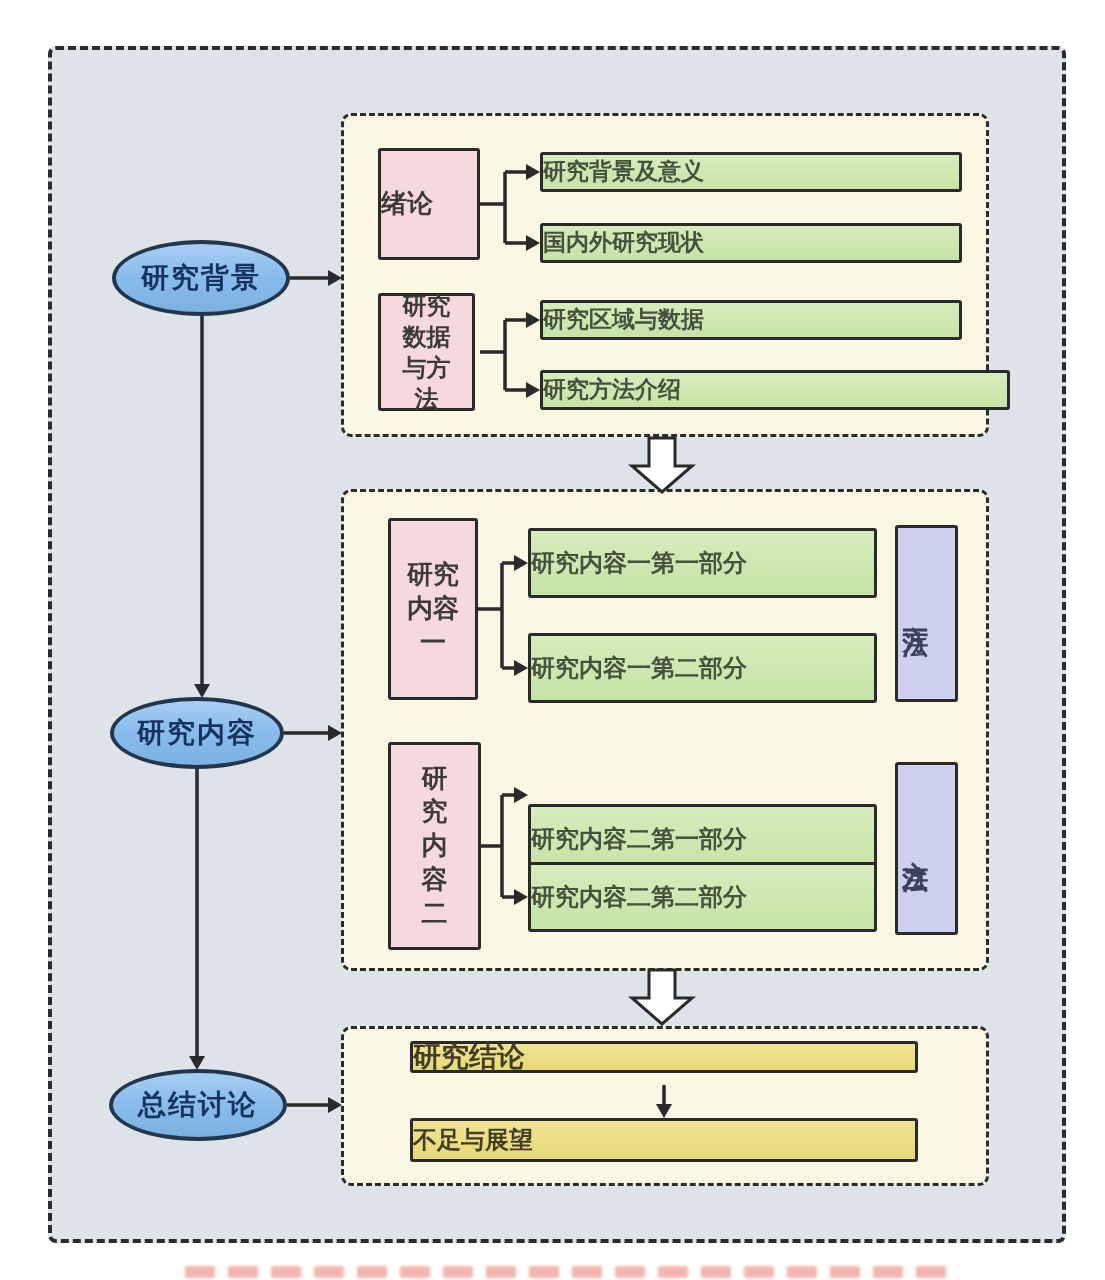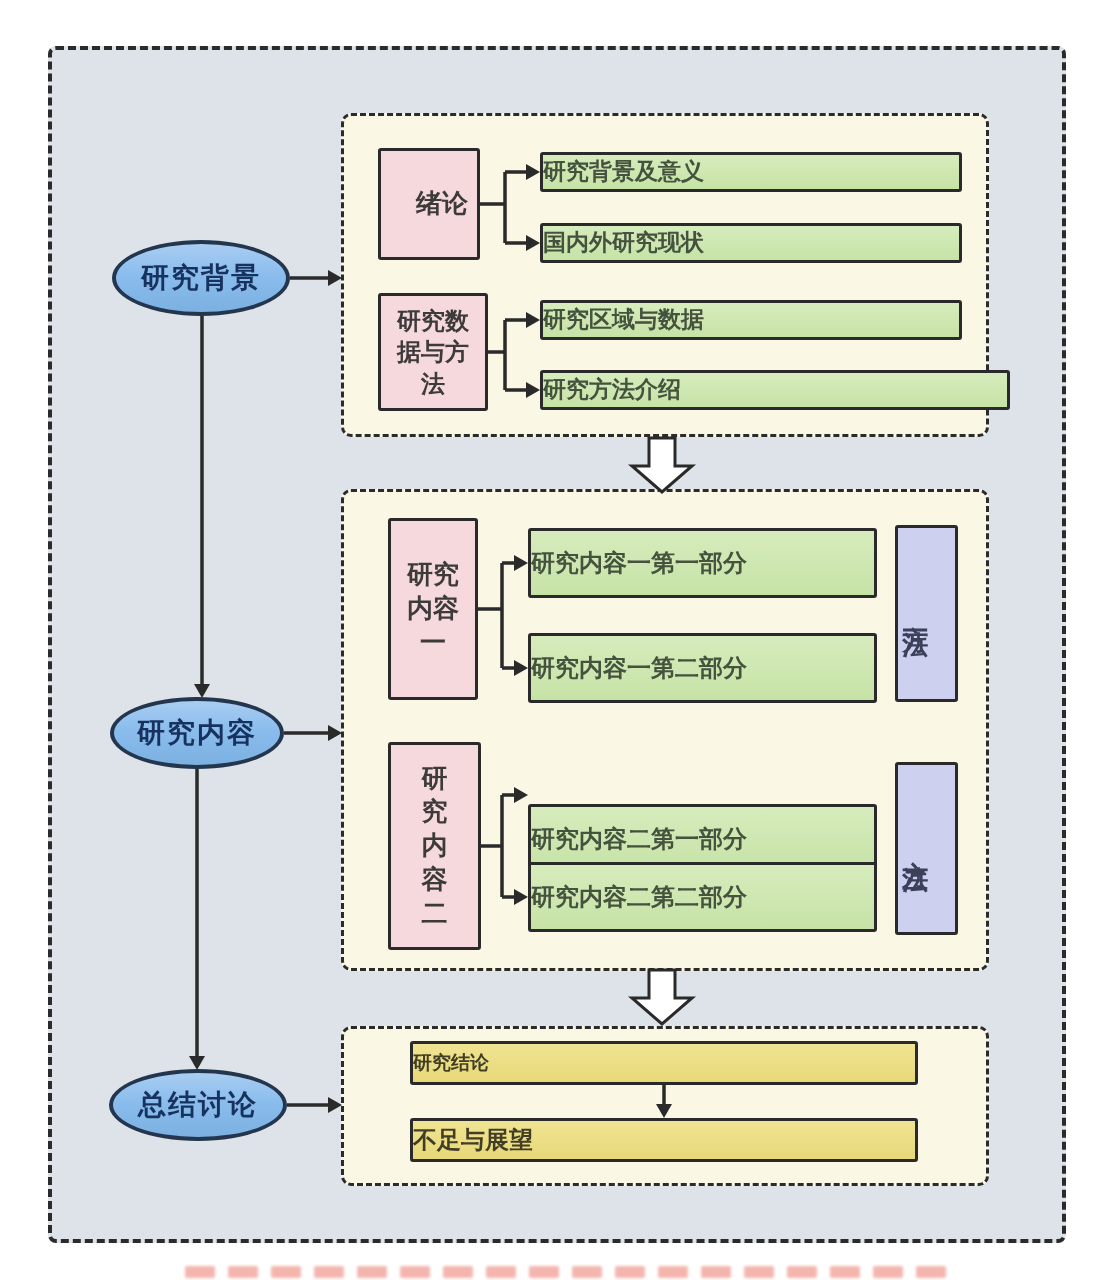--- a/index.html
+++ b/index.html
@@ -25,44 +25,44 @@
     font-size:28px;font-weight:bold;color:#17325e;letter-spacing:2px;box-sizing:border-box;
   }
   .ellipse-1{left:112px;top:240px;width:178px;height:76px;}
   .ellipse-2{left:110px;top:697px;width:174px;height:72px;}
   .ellipse-3{left:109px;top:1069px;width:178px;height:72px;}
   .box{
     position:absolute;border:3px solid #2a2a2a;border-radius:3px;box-sizing:border-box;
     display:flex;align-items:center;justify-content:flex-start;text-align:center;
     font-weight:bold;line-height:1.3;
   }
-  .pink{background:#f6d9dc;color:#3d3a3a;padding-left:35px;}
+  .pink{background:#f6d9dc;color:#3d3a3a;}
   .green{background:linear-gradient(180deg,#d7ecbd 0%,#c6e3a6 100%);color:#44523e;}
   .purple{background:#cdd1ef;color:#3a4158;}
   .yellow{background:linear-gradient(180deg,#f0e492 0%,#e7d878 100%);color:#423d25;}
   .wrap{word-break:break-all;}
   .vtext{writing-mode:vertical-rl;text-orientation:upright;letter-spacing:6px;}
   
   .src-a{left:378px;top:148px;width:102px;height:112px;font-size:26px;}
-  .src-b{left:378px;top:293px;width:110px;height:118px;font-size:24px;padding:0 13px;}
+  .src-b{left:378px;top:293px;width:97px;height:118px;font-size:24px;padding:0 13px;}
   .g-a1{left:540px;top:152px;width:422px;height:40px;font-size:23px;}
   .g-a2{left:540px;top:223px;width:422px;height:40px;font-size:23px;}
   .g-b1{left:540px;top:300px;width:422px;height:40px;font-size:23px;}
   .g-b2{left:540px;top:370px;width:470px;height:40px;font-size:23px;}
   
   .src-c{left:388px;top:518px;width:90px;height:182px;font-size:26px;padding:12px 13px;}
   .src-d{left:388px;top:742px;width:93px;height:208px;font-size:26px;padding:0 27px;}
   .g-c1{left:528px;top:528px;width:349px;height:70px;font-size:24px;}
   .g-c2{left:528px;top:633px;width:349px;height:70px;font-size:24px;}
   .g-d1{left:528px;top:760px;width:349px;height:70px;font-size:24px;margin-top:44px;}
   .g-d2{left:528px;top:862px;width:349px;height:70px;font-size:24px;}
   .m-1{left:895px;top:525px;width:63px;height:177px;font-size:26px;}
   .m-2{left:895px;top:762px;width:63px;height:173px;font-size:26px;}
   
-  .y-1{left:410px;top:1041px;width:508px;height:44px;font-size:19px;}
+  .y-1{left:410px;top:1041px;width:508px;height:32px;font-size:28px;}
   .y-2{left:410px;top:1118px;width:508px;height:44px;font-size:24px;}
   svg.links{position:absolute;left:0;top:0;width:1105px;height:1280px;pointer-events:none;}
   .ln{stroke:#2a2a2a;stroke-width:3.5;fill:none;}
   .tip{fill:#2a2a2a;stroke:none;}
   .blockarrow{fill:#ffffff;stroke:#2a2a2a;stroke-width:3;stroke-linejoin:miter;}
   .wm{
     position:absolute;left:185px;top:1266px;width:770px;height:12px;
     display:flex;gap:13px;filter:blur(1.5px);opacity:.5;
   }
   .wm span{flex:0 0 30px;height:12px;background:#e86e5f;border-radius:2px;}

